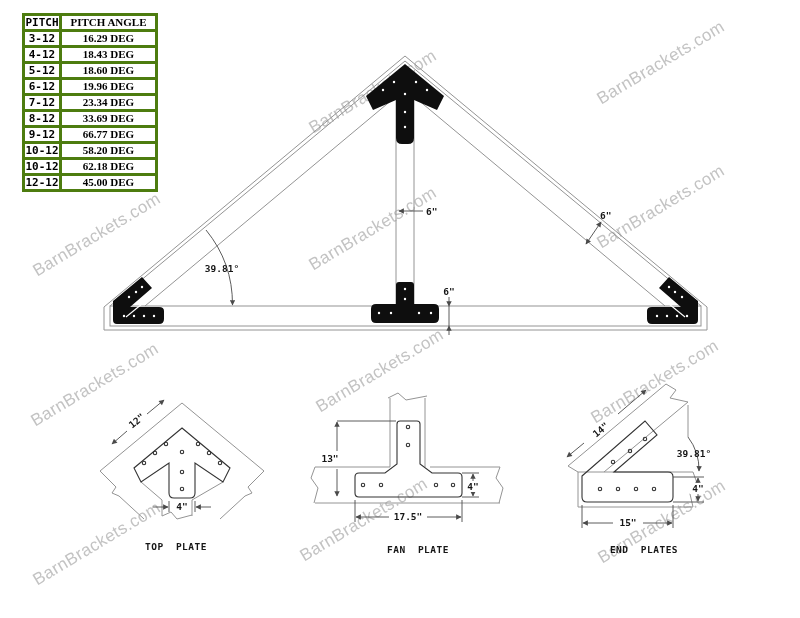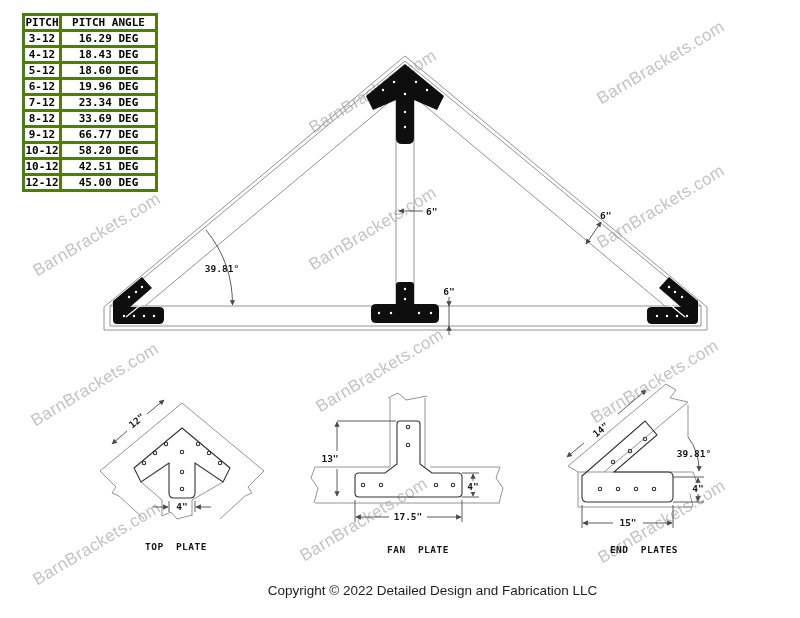--- a/index.html
+++ b/index.html
@@ -7,21 +7,21 @@
           font-family:"DejaVu Sans Mono", monospace;}
   .wm{position:absolute;transform:translate(-50%,-50%) rotate(-31deg);
       font-family:"Liberation Sans", sans-serif;font-size:17px;letter-spacing:.4px;
       color:#c3c3c3;white-space:nowrap;z-index:0;}
   #drawing{position:absolute;left:0;top:0;z-index:1;}
   table.pitch{position:absolute;left:22px;top:13px;z-index:2;border-collapse:collapse;
       background:#fff;}
   table.pitch th, table.pitch td{border:3px solid #4d7c0f;font:bold 11px "DejaVu Sans Mono",monospace;
       text-align:center;padding:0;height:13px;line-height:13px;white-space:nowrap;}
   table.pitch .c1{width:34px;}
-  table.pitch .c2{width:93px;}
+  table.pitch .c2{width:93px;font-family:Liberation Serif, serif;}
   #copyright{position:absolute;left:260px;top:583px;width:345px;z-index:2;text-align:center;
       font-family:"Liberation Sans", sans-serif;font-size:13.5px;color:#1d1d1d;}
   svg text{font-family:"DejaVu Sans Mono",monospace;font-weight:bold;fill:#161616;}
   .dimtxt{font-size:9.5px;}
   .cap{font-size:9.5px;letter-spacing:.5px;word-spacing:6px;}
 </style>
 </head>
 <body>
 
 <div id="canvas">
@@ -260,23 +260,22 @@
       <tr>
           <td class="c1">9-12</td>
           <td class="c2">66.77 DEG</td>
         </tr>
       <tr>
           <td class="c1">10-12</td>
           <td class="c2">58.20 DEG</td>
         </tr>
       <tr>
           <td class="c1">10-12</td>
-          <td class="c2">42.51 DEG</td>
+          <td class="c2">62.18 DEG</td>
         </tr>
       <tr>
           <td class="c1">12-12</td>
           <td class="c2">45.00 DEG</td>
         </tr>
     </tbody>
   </table>
 
-  <div id="copyright">Copyright © 2022 Detailed Design and Fabrication LLC</div>
 </div>
 
 </body></html>

